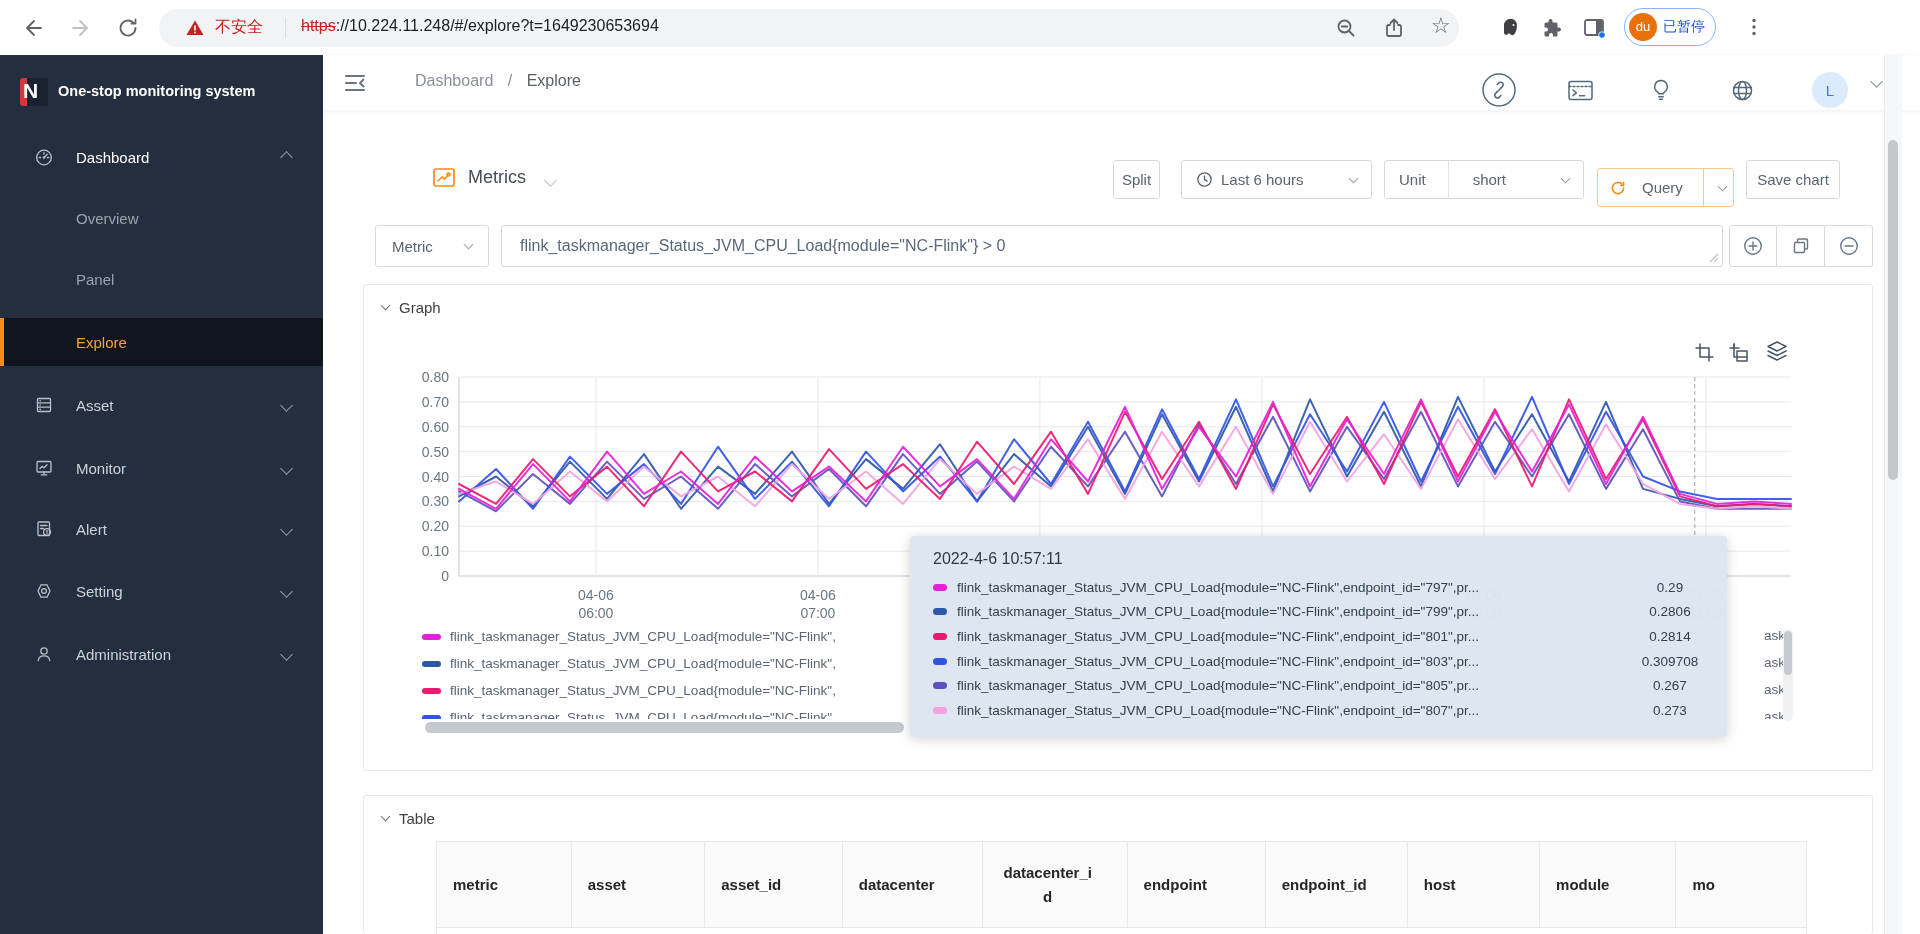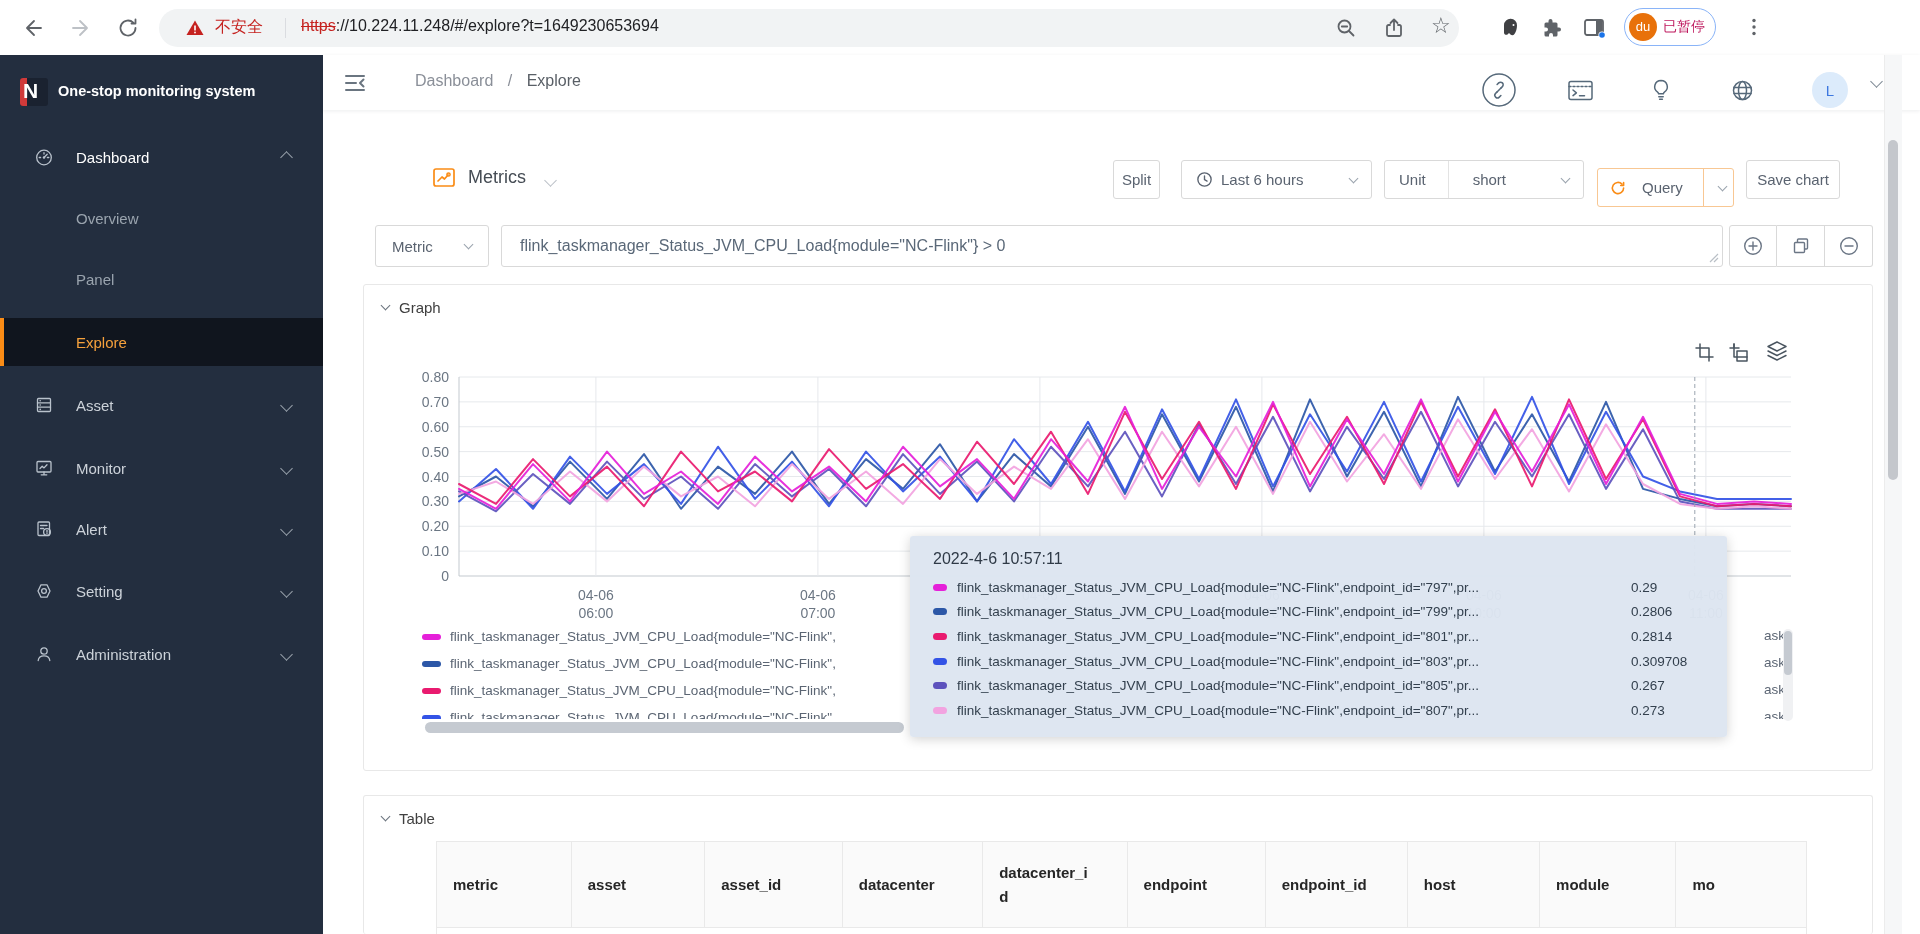--- a/index.html
+++ b/index.html
@@ -39,37 +39,37 @@
   
   .panel{position:absolute;left:363px;width:1510px;background:#fff;border:1px solid #e8e8e8;border-radius:3px;box-sizing:border-box;}
   .ph{position:absolute;left:18px;top:14px;display:flex;align-items:center;gap:10px;font-size:15px;color:#404040;}
   
   .tooltip{position:absolute;left:546px;top:251px;width:817px;height:201px;background:rgba(221,229,241,.97);
            border-radius:3px;box-shadow:0 2px 12px rgba(0,0,0,.18);z-index:10;box-sizing:border-box;padding:14px 18px 10px 23px;}
   .tt-title{font-size:16px;color:#2f3a47;margin-bottom:7px;}
   .tt-row{display:flex;align-items:center;height:24.6px;font-size:13.5px;color:#33404e;}
   .tt-dot{width:14px;height:7px;border-radius:3.5px;margin-right:10px;flex:0 0 auto;}
   .tt-lbl{white-space:nowrap;overflow:hidden;flex:1 1 auto;}
-  .tt-val{flex:0 0 auto;margin-left:12px;text-align:left;min-width:78px;}
+  .tt-val{flex:0 0 auto;margin-left:12px;text-align:center;min-width:78px;}
   
   .legend{position:absolute;left:58px;top:338px;width:1364px;height:96px;overflow:hidden;z-index:5;}
   .lg-row{position:absolute;left:0;height:27px;display:flex;align-items:center;font-size:13.5px;color:#5b6573;white-space:nowrap;}
   .lg-dash{width:19px;height:6px;border-radius:3px;margin-right:9px;flex:0 0 auto;}
   .lg-txt{display:inline-block;max-width:455px;overflow:hidden;white-space:nowrap;}
   .lg-frag{position:absolute;left:1342px;font-size:13.5px;color:#5b6573;white-space:nowrap;}
   
   .sb-h{position:absolute;left:61px;top:437px;width:479px;height:11px;border-radius:6px;background:#c5cad1;z-index:6;}
   .sb-vtrack{position:absolute;left:1419px;top:344px;width:10px;height:92px;background:#f0f1f3;border-radius:5px;z-index:6;}
   .sb-vthumb{position:absolute;left:1px;top:2px;width:8px;height:44px;background:#c5cad1;border-radius:4px;}
   
   .tablewrap{position:absolute;left:72px;top:45px;width:1371px;overflow:hidden;}
   table.grid{border-collapse:collapse;table-layout:fixed;}
   table.grid th{width:149px;height:86px;box-sizing:border-box;border:1px solid #e9e9e9;background:#fafafa;
     text-align:left;padding:0 10px 0 16px;font-size:15px;font-weight:bold;color:#262626;vertical-align:middle;}
-  table.grid th span.wrap{display:inline-block;width:97px;word-break:break-all;line-height:1.6;}
+  table.grid th span.wrap{display:inline-block;width:97px;word-break:break-all;line-height:1.6;text-align:center;}
   table.grid td{height:60px;border:1px solid #e9e9e9;background:#fff;}
   
   .pagesb{position:absolute;left:1884px;top:55px;width:17px;height:879px;background:#f6f7f8;border-left:1px solid #ececec;}
   .pagesb .thumb{position:absolute;left:3px;top:85px;width:10px;height:340px;border-radius:5px;background:#c4c7cc;}
 </style>
 </head>
 <body>
 
 <div class="screen">
 
@@ -129,21 +129,21 @@
     <div class="abs" style="left:1582px;top:16px;">
       <svg width="26" height="24" viewBox="0 0 26 24">
           <rect x="3" y="4" width="18" height="15" rx="2" class="st"></rect>
           <rect x="14" y="4.8" width="6.4" height="13.4" fill="#5f6368"></rect>
           <circle cx="20" cy="19" r="3.6" fill="#fff"></circle>
           <circle cx="20" cy="19" r="2.8" fill="#1a73e8"></circle>
         </svg>
     </div>
     <div class="abs" style="left:1624px;top:8px;width:92px;height:38px;border:1.5px solid #8ab4f8;border-radius:19px;background:#fff;box-sizing:border-box;">
       <div class="abs" style="left:4px;top:3.5px;width:28px;height:28px;border-radius:50%;background:#e8710a;color:#fff;font-size:13px;display:flex;align-items:center;justify-content:center;">du</div>
-      <span class="abs" style="left:38px;top:9px;font-size:14px;color:#be185d;">已暂停</span>
+      <span class="abs" style="left:38px;top:9px;font-size:14px;color:#1d4ed8;">已暂停</span>
     </div>
     <div class="abs" style="left:1742px;top:15px;">
       <svg width="24" height="24" viewBox="0 0 24 24">
           <g fill="#5f6368">
             <circle cx="12" cy="5.5" r="1.7"></circle>
             <circle cx="12" cy="12" r="1.7"></circle>
             <circle cx="12" cy="18.5" r="1.7"></circle>
           </g>
         </svg>
     </div>

